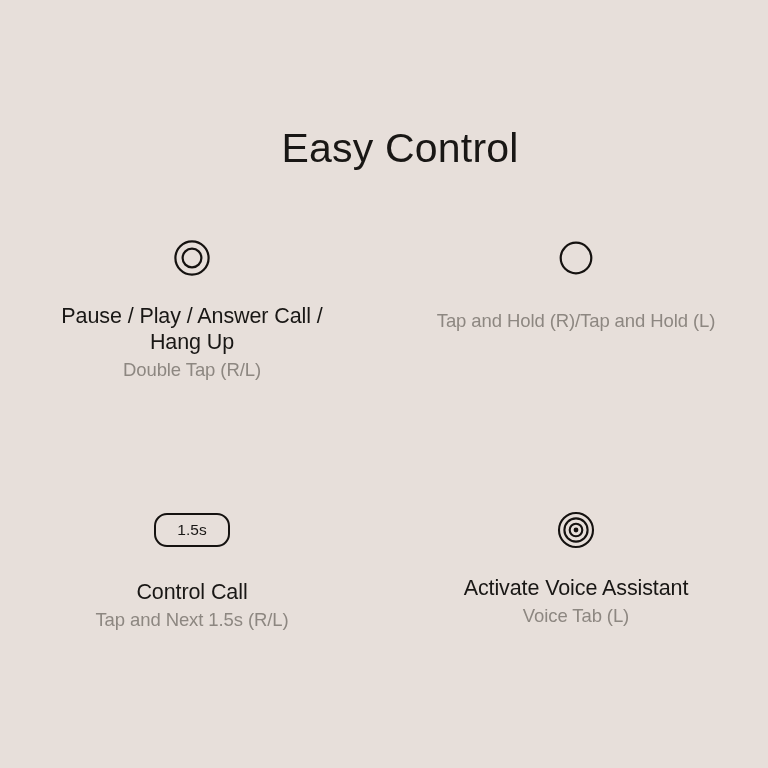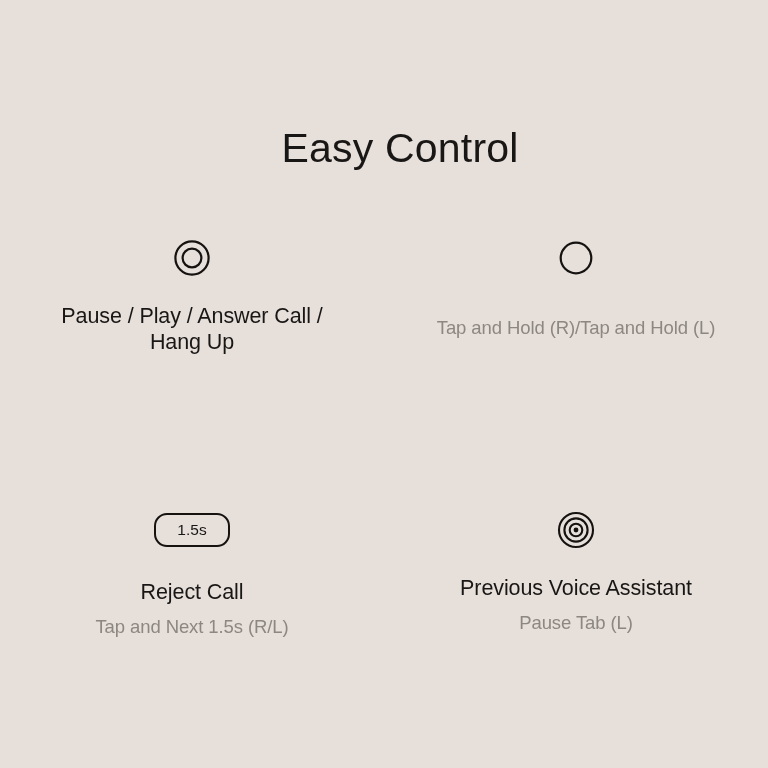--- a/index.html
+++ b/index.html
@@ -67,21 +67,21 @@
     font-weight: 400;
     color: #191715;
     line-height: 1.22;
     letter-spacing: -0.1px;
   }
   .cell .sublabel {
     font-size: 18.5px;
     font-weight: 400;
     color: #8d8781;
     line-height: 1.3;
-    margin-top: 10px;
+    margin-top: 3px;
     letter-spacing: -0.1px;
   }
 
   
   .cell.pause-play .icon-slot { margin-bottom: 23px; }
   .cell.next-prev .icon-slot  { margin-bottom: 26px; }
   .cell.reject .icon-slot     { margin-bottom: 27px; }
   .cell.voice .icon-slot      { margin-bottom: 23px; }
 
   
@@ -126,46 +126,47 @@
   <div class="grid">
 
     <div class="cell pause-play">
       <div class="icon-slot">
         <svg class="ring-icon" width="38" height="38" viewBox="0 0 38 38" aria-hidden="true">
           <circle cx="19" cy="19" r="16.6" stroke-width="2.2"></circle>
           <circle cx="19" cy="19" r="9.4" stroke-width="2.2"></circle>
         </svg>
       </div>
       <div class="label" style="max-width: 268px;">Pause / Play / Answer Call / Hang Up</div>
+      <div class="sublabel">Double Tap (R/L)</div>
     </div>
 
     <div class="cell next-prev">
       <div class="icon-slot">
         <svg class="ring-icon" width="34" height="34" viewBox="0 0 34 34" aria-hidden="true">
           <circle cx="17" cy="17" r="15.3" stroke-width="2.2"></circle>
         </svg>
       </div>
       <div class="sublabel">Tap and Hold (R)/Tap and Hold (L)</div>
     </div>
 
     <div class="cell reject">
       <div class="icon-slot">
         <span class="pill">1.5s</span>
       </div>
-      <div class="label">Reject Call</div>
+      <div class="label">Control Call</div>
       <div class="sublabel">Tap and Next 1.5s (R/L)</div>
     </div>
 
     <div class="cell voice">
       <div class="icon-slot">
         <svg class="ring-icon" width="38" height="38" viewBox="0 0 38 38" aria-hidden="true">
           <circle cx="19" cy="19" r="17" stroke-width="2.1"></circle>
           <circle cx="19" cy="19" r="11.6" stroke-width="2.1"></circle>
           <circle cx="19" cy="19" r="6.3" stroke-width="2.1"></circle>
           <circle class="dot" cx="19" cy="19" r="2.4"></circle>
         </svg>
       </div>
-      <div class="label">Previous Voice Assistant</div>
-      <div class="sublabel">Pause Tab (L)</div>
+      <div class="label">Activate Voice Assistant</div>
+      <div class="sublabel">Voice Tab (L)</div>
     </div>
 
   </div>
 </div>
 
 </body></html>

